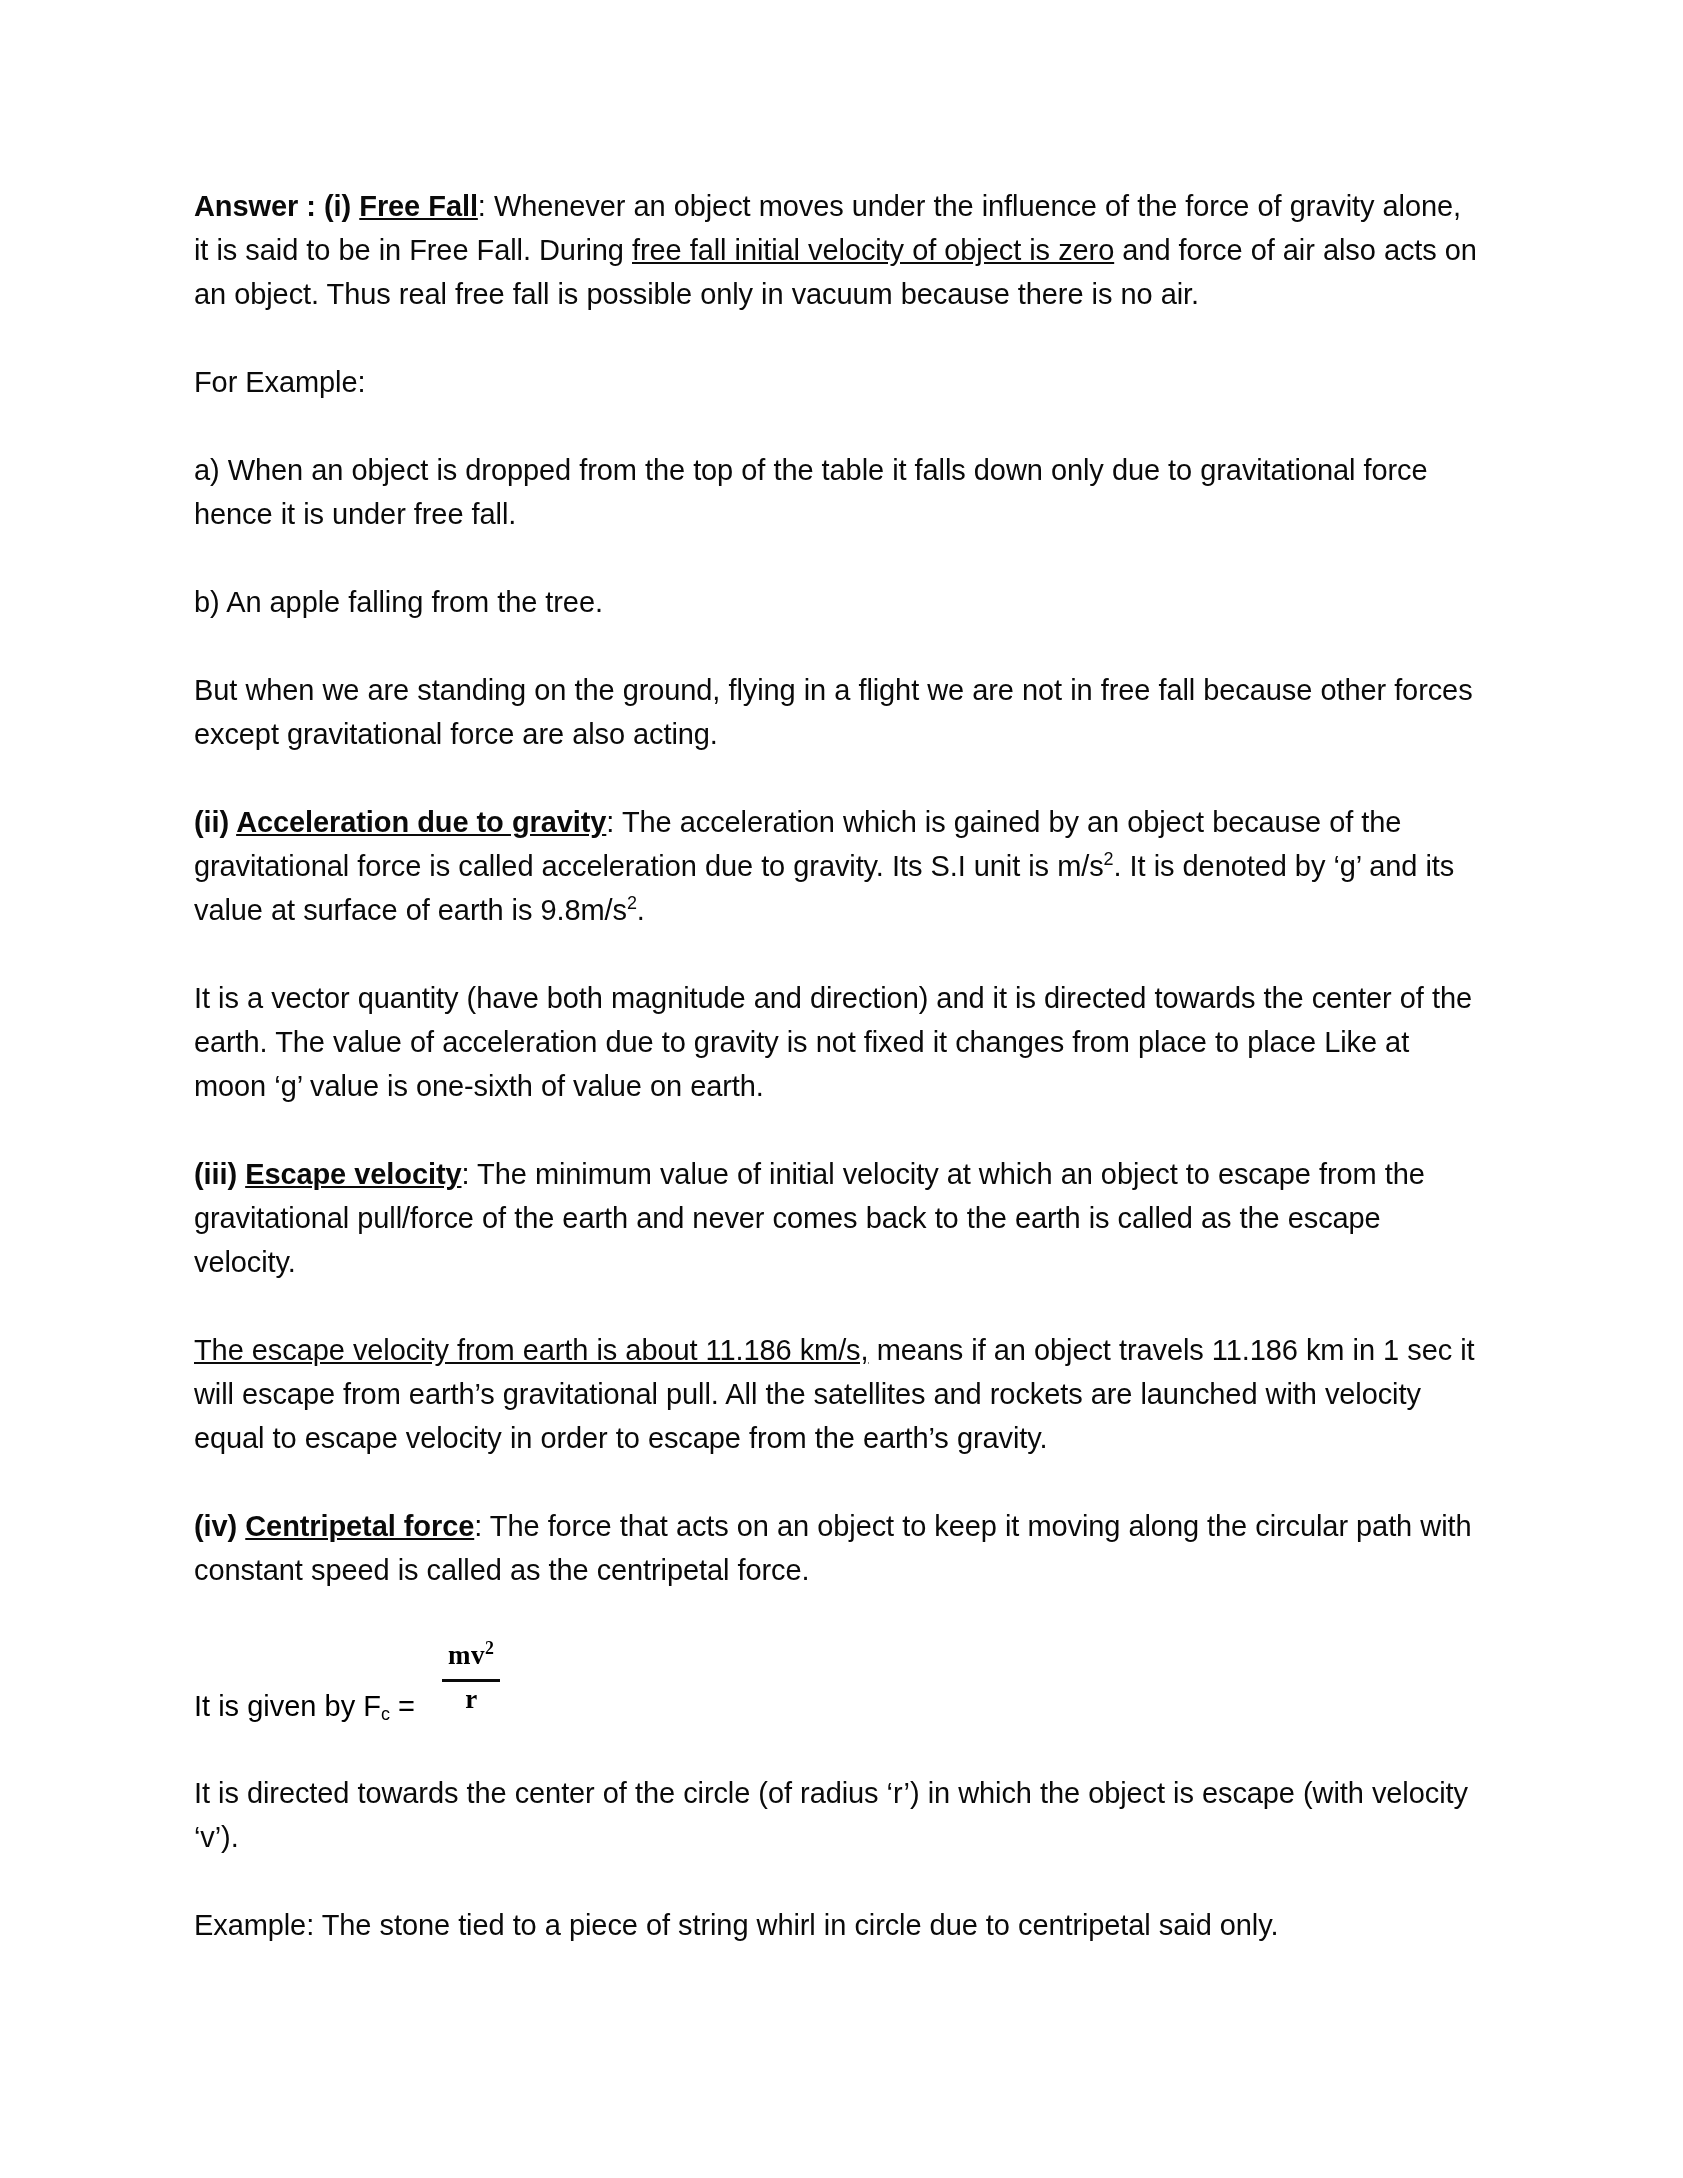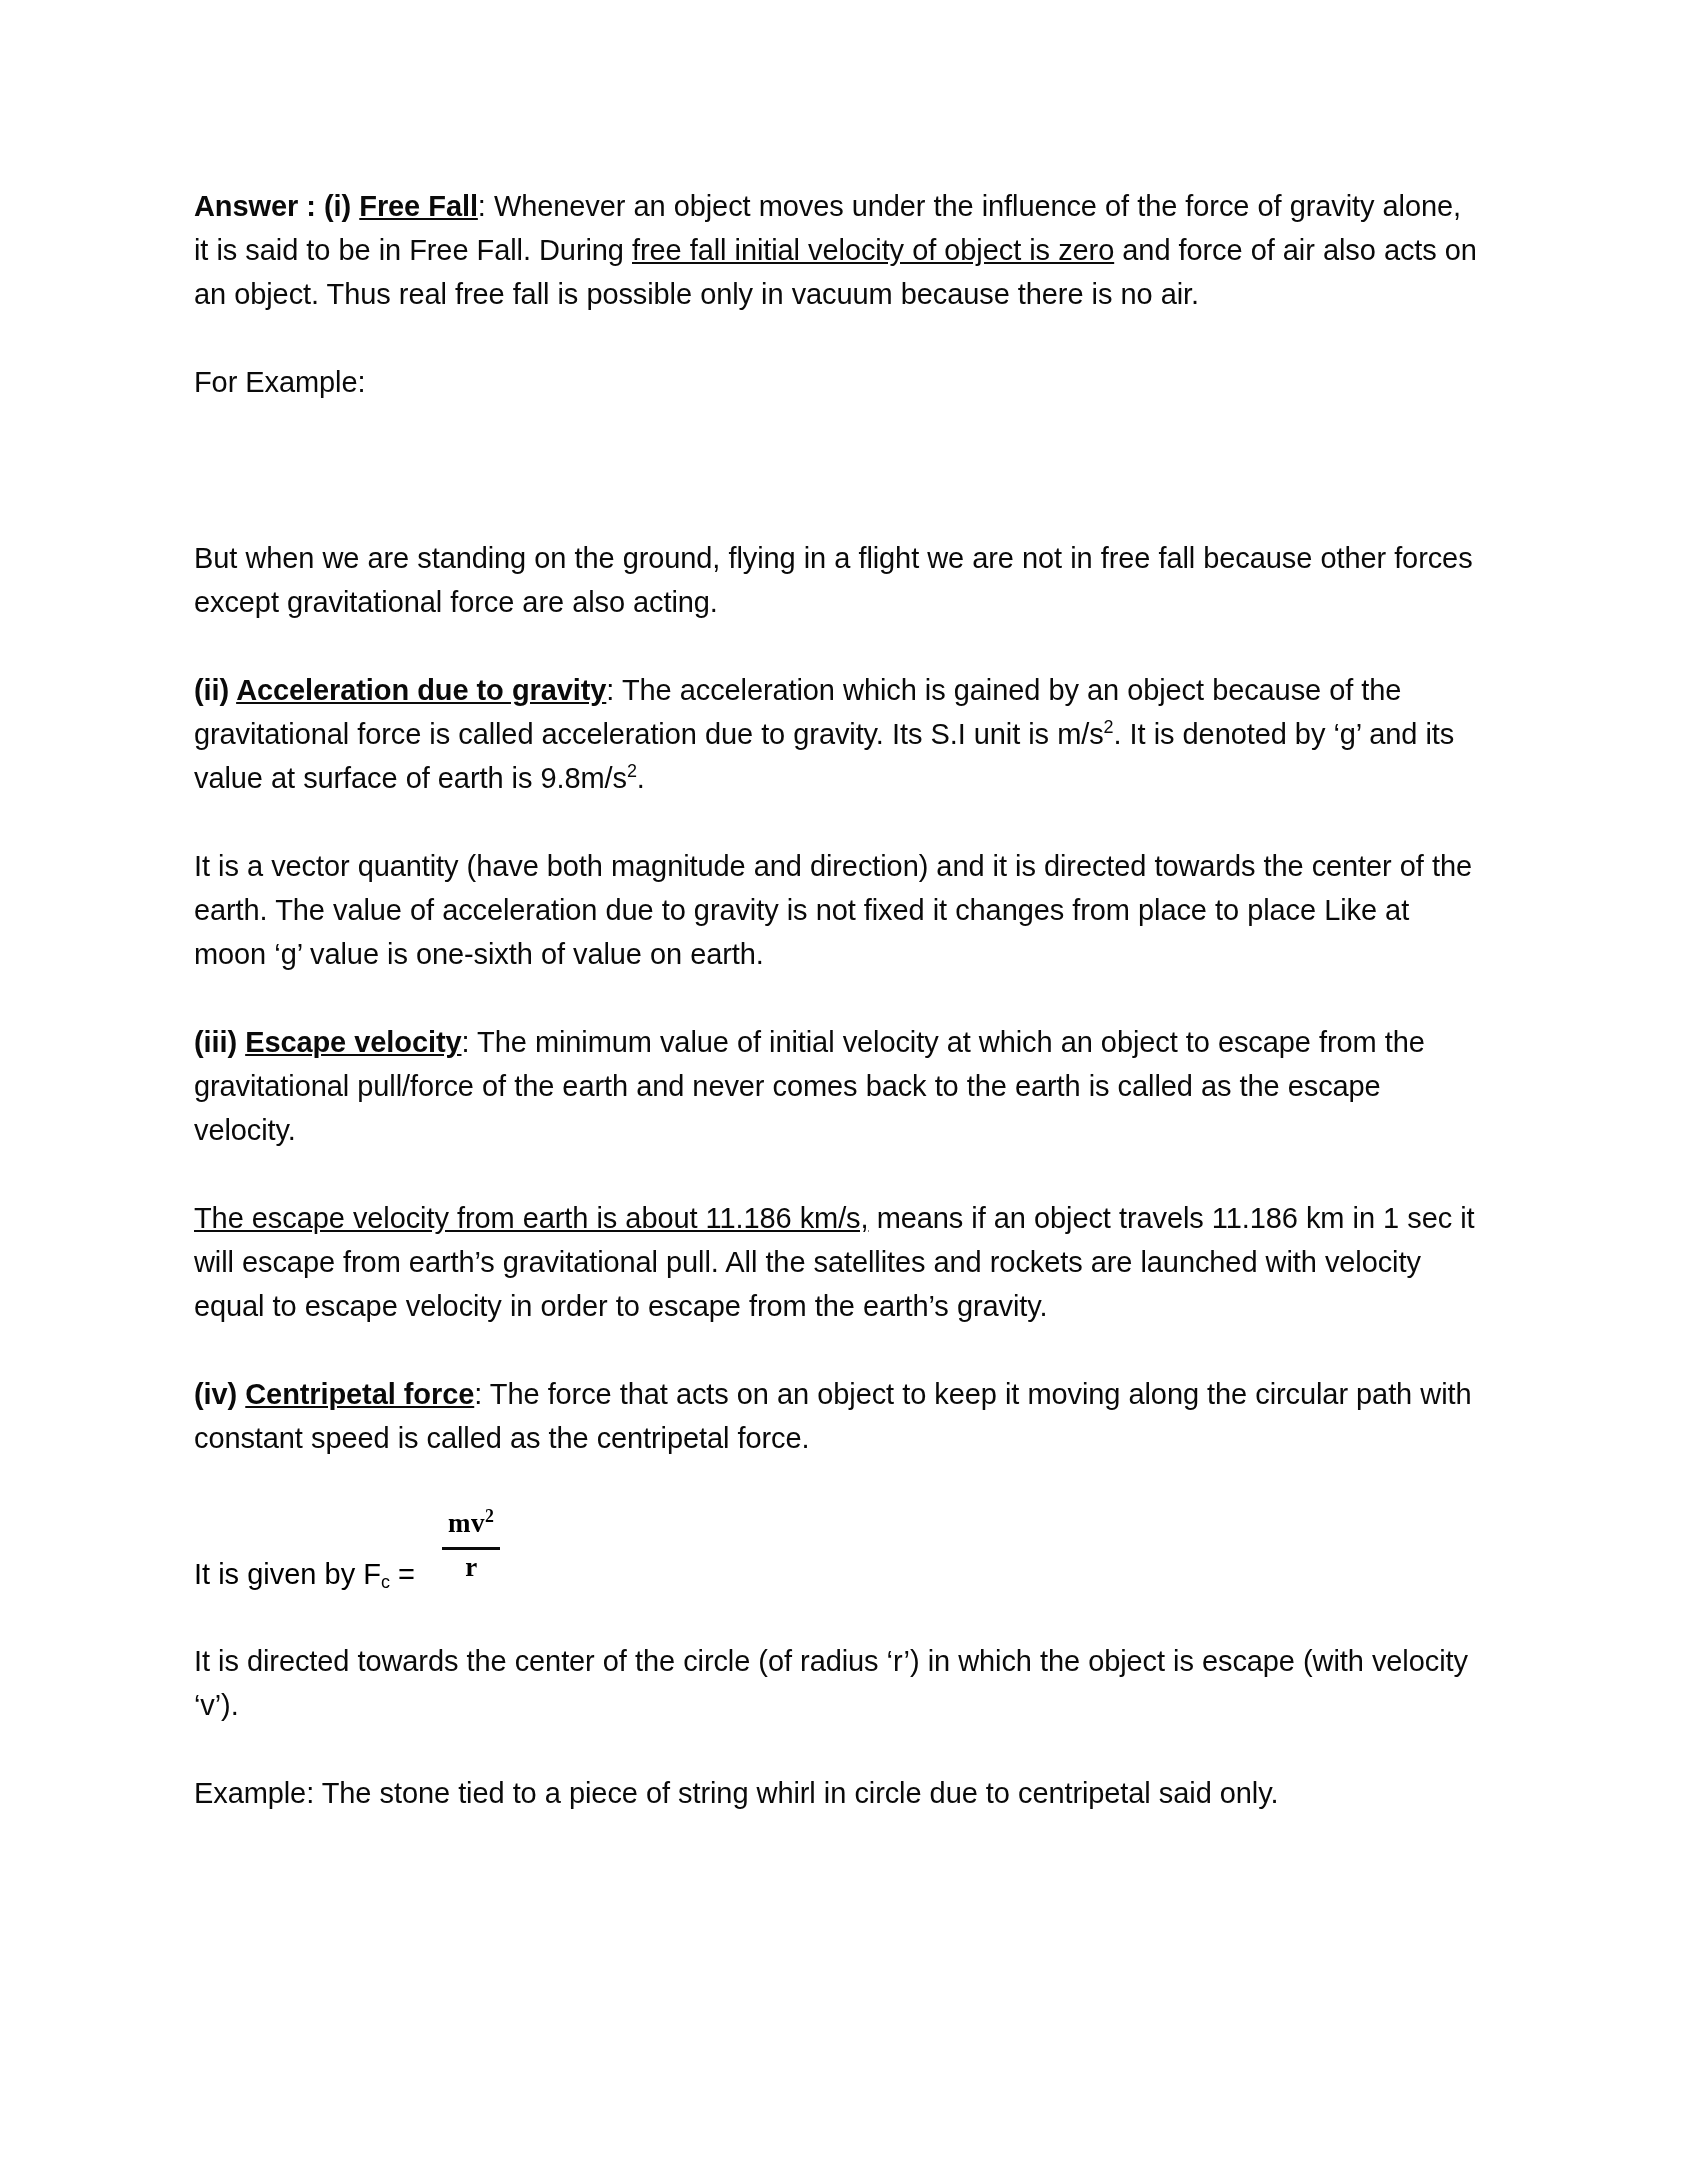--- a/index.html
+++ b/index.html
@@ -100,23 +100,25 @@
   <div class="content">
 
     <p class="para"><span class="b">Answer : (i) </span><span class="bu">Free Fall</span><span>: Whenever an object moves under the influence of the force of gravity alone, it is said to be in Free Fall. During </span><span class="u">free fall initial velocity of object is zero</span><span> and force of air also acts on an object. Thus real free fall is possible only in vacuum because there is no air.</span></p>
 
     <div class="gap-sm"></div>
 
     <p class="para">For Example:</p>
 
     <div class="gap-sm"></div>
 
+    <p class="para">a) When an object is dropped from the top of the table it falls down only due to gravitational force hence it is under free fall.</p>
 
     <div class="gap-sm"></div>
 
+    <p class="para">b) An apple falling from the tree.</p>
 
     <div class="gap-sm"></div>
 
     <p class="para">But when we are standing on the ground, flying in a flight we are not in free fall because other forces except gravitational force are also acting.</p>
 
     <div class="gap-sm"></div>
 
     <p class="para"><span class="b">(ii) </span><span class="bu">Acceleration due to gravity</span><span>: The acceleration which is gained by an object because of the gravitational force is called acceleration due to gravity. Its S.I unit is m/s</span><sup>2</sup><span>. It is denoted by ‘g’ and its value at surface of earth is 9.8m/s</span><sup>2</sup><span>.</span></p>
 
     <div class="gap-sm"></div>

